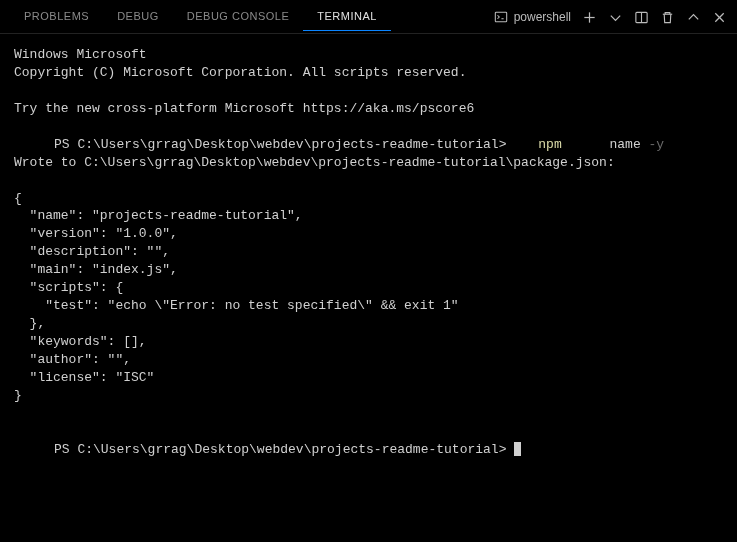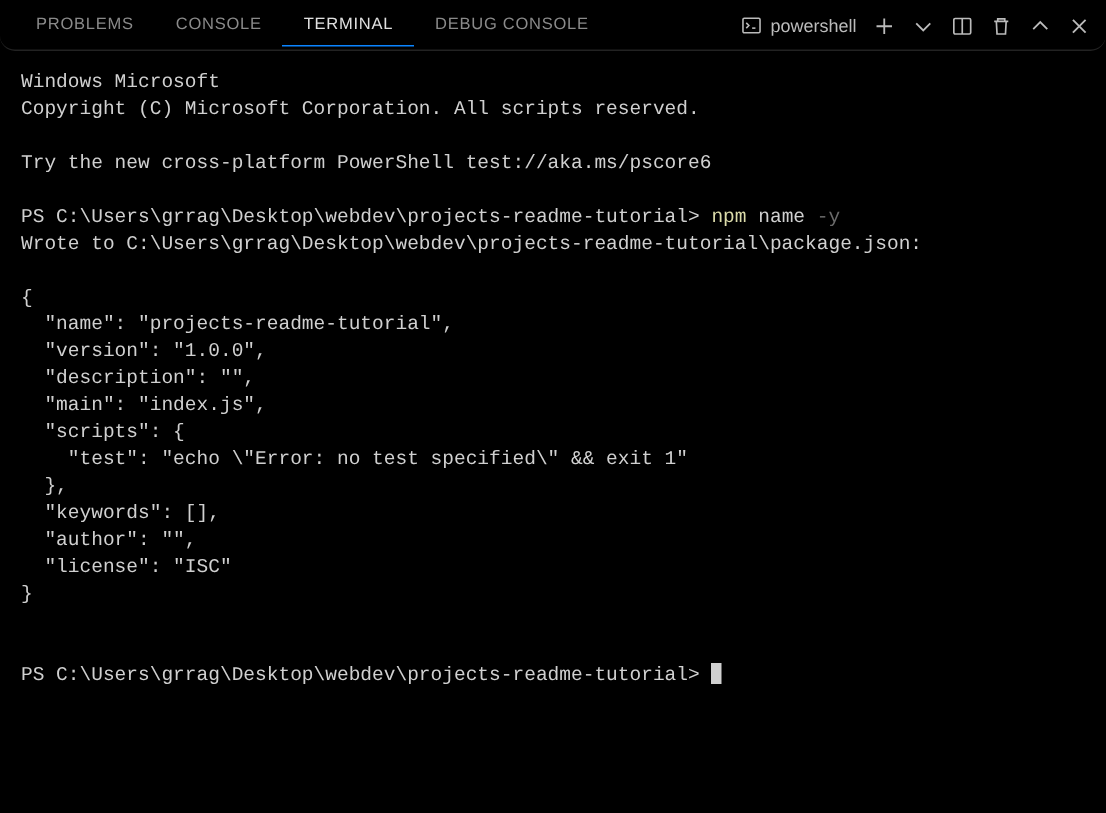--- a/index.html
+++ b/index.html
@@ -17,21 +17,20 @@
       overflow: hidden;
       position: relative;
     }
     .tab-bar {
       display: flex;
       align-items: center;
       height: 34px;
       background: #000000;
       padding: 0 10px;
       border-bottom: 1px solid #222;
-      border-radius: 10px;
     }
     .tabs {
       display: flex;
       gap: 0;
     }
     .tab {
       padding: 8px 14px;
       color: #8a8a8a;
       font-size: 11px;
       letter-spacing: 0.5px;
@@ -76,41 +75,41 @@
       stroke: currentColor;
       fill: none;
     }
     .terminal-body {
       padding: 12px 14px;
       font-size: 13px;
       line-height: 1.38;
       white-space: pre;
       color: #d0d0d0;
     }
-    .fg-yellow { color: #dcdcaa; }
+    .fg-yellow { color: #dcdcaa; margin-left: 24px; }
     .fg-gray { color: #6a6a6a; }
-    .fg-white { color: #d0d0d0; }
+    .fg-white { color: #d0d0d0; margin-left: 40px; }
     .cursor {
       display: inline-block;
       width: 7px;
       height: 14px;
       background: #d0d0d0;
       vertical-align: text-bottom;
       margin-bottom: 1px;
     }
   </style>
 </head>
 <body>
 
 <div class="tab-bar">
   <div class="tabs">
     <div class="tab">PROBLEMS</div>
-    <div class="tab">CONSOLE</div>
+    <div class="tab">DEBUG</div>
+    <div class="tab">DEBUG CONSOLE</div>
     <div class="tab active">TERMINAL</div>
-    <div class="tab">DEBUG CONSOLE</div>
   </div>
   <div class="toolbar">
     <div class="shell-label">
       <svg width="14" height="14" viewBox="0 0 16 16">
         <rect x="1.5" y="2.5" width="13" height="11" rx="1" stroke="#bbbbbb" stroke-width="1.2" fill="none"></rect>
         <path d="M4 6 L6 8 L4 10" stroke="#bbbbbb" stroke-width="1.2" fill="none"></path>
         <line x1="8.5" y1="10" x2="11" y2="10" stroke="#bbbbbb" stroke-width="1.2"></line>
       </svg>
       <span>powershell</span>
     </div>
@@ -148,21 +147,21 @@
           <line x1="3.5" y1="3.5" x2="12.5" y2="12.5" stroke-width="1.3"></line>
           <line x1="12.5" y1="3.5" x2="3.5" y2="12.5" stroke-width="1.3"></line>
         </svg>
     </div>
   </div>
 </div>
 
 <div class="terminal-body"><span>Windows Microsoft</span>
 <span>Copyright (C) Microsoft Corporation. All scripts reserved.</span>
 <span></span>
-<span>Try the new cross-platform PowerShell test://aka.ms/pscore6</span>
+<span>Try the new cross-platform Microsoft https://aka.ms/pscore6</span>
 <span></span>
 <span class="fg-white">PS C:\Users\grrag\Desktop\webdev\projects-readme-tutorial&gt; </span><span class="fg-yellow">npm</span><span class="fg-white"> name </span><span class="fg-gray">-y</span>
 <span>Wrote to C:\Users\grrag\Desktop\webdev\projects-readme-tutorial\package.json:</span>
 <span></span>
 <span>{</span>
 <span>  "name": "projects-readme-tutorial",</span>
 <span>  "version": "1.0.0",</span>
 <span>  "description": "",</span>
 <span>  "main": "index.js",</span>
 <span>  "scripts": {</span>

